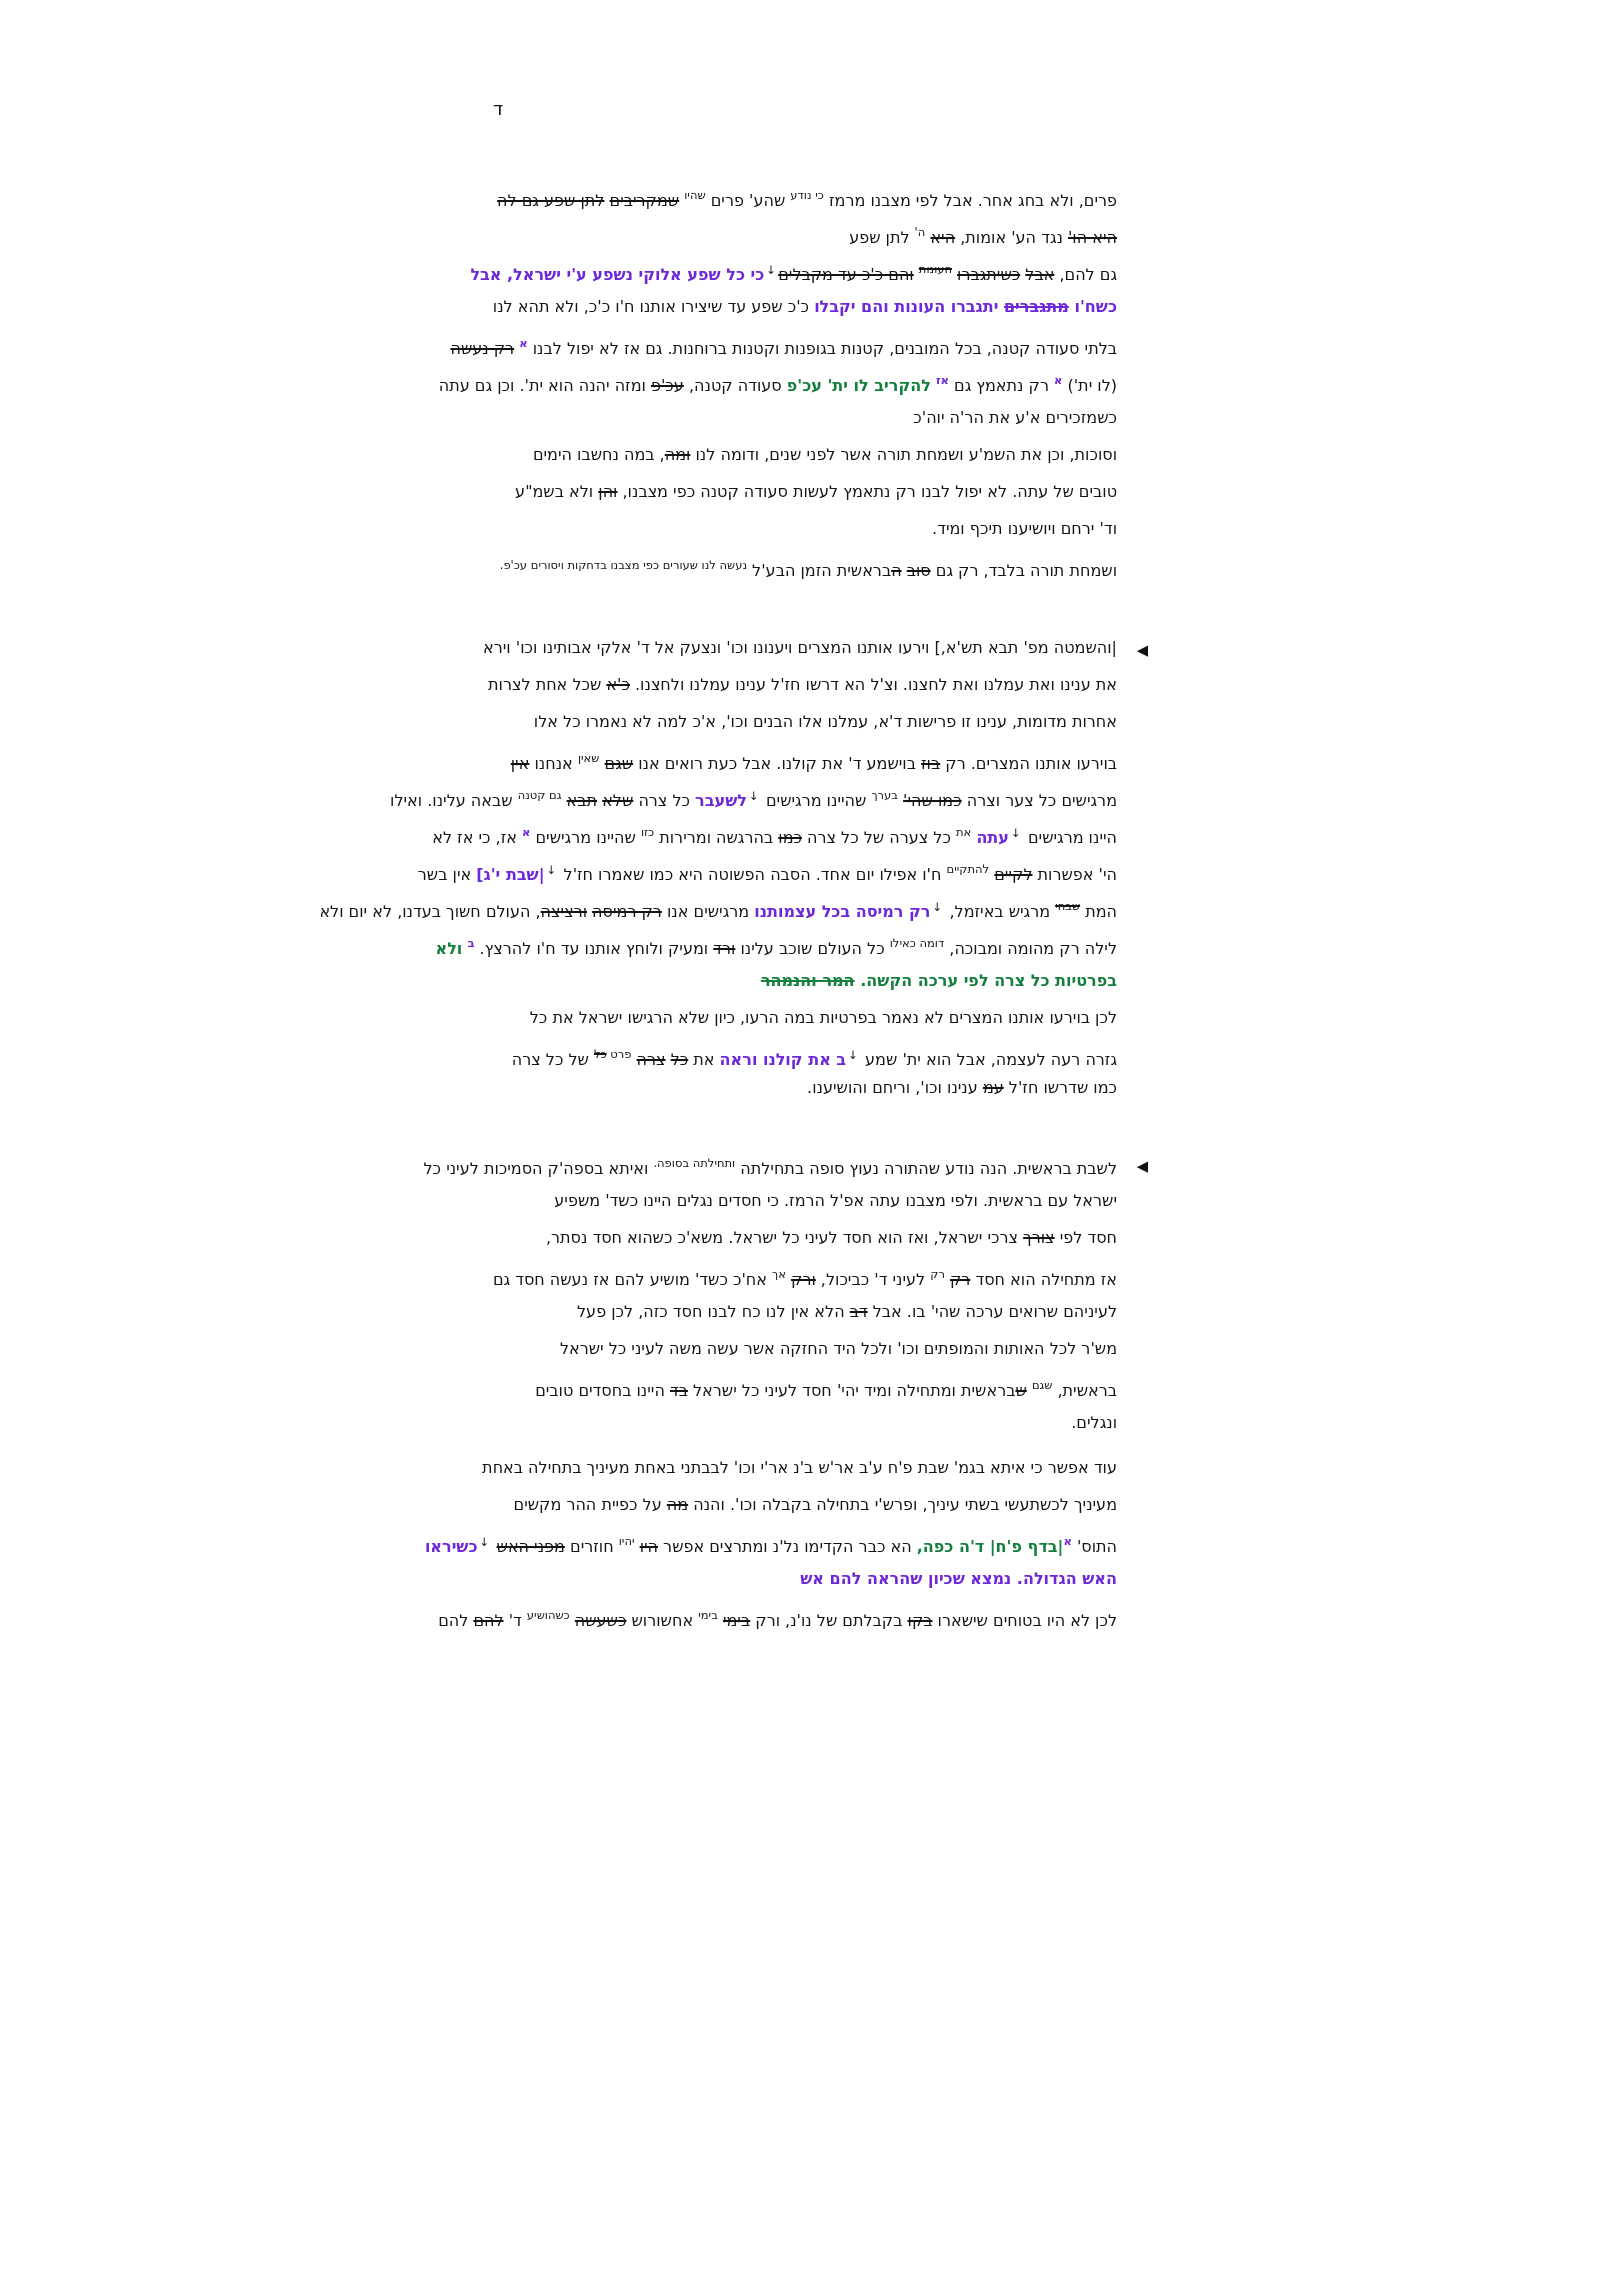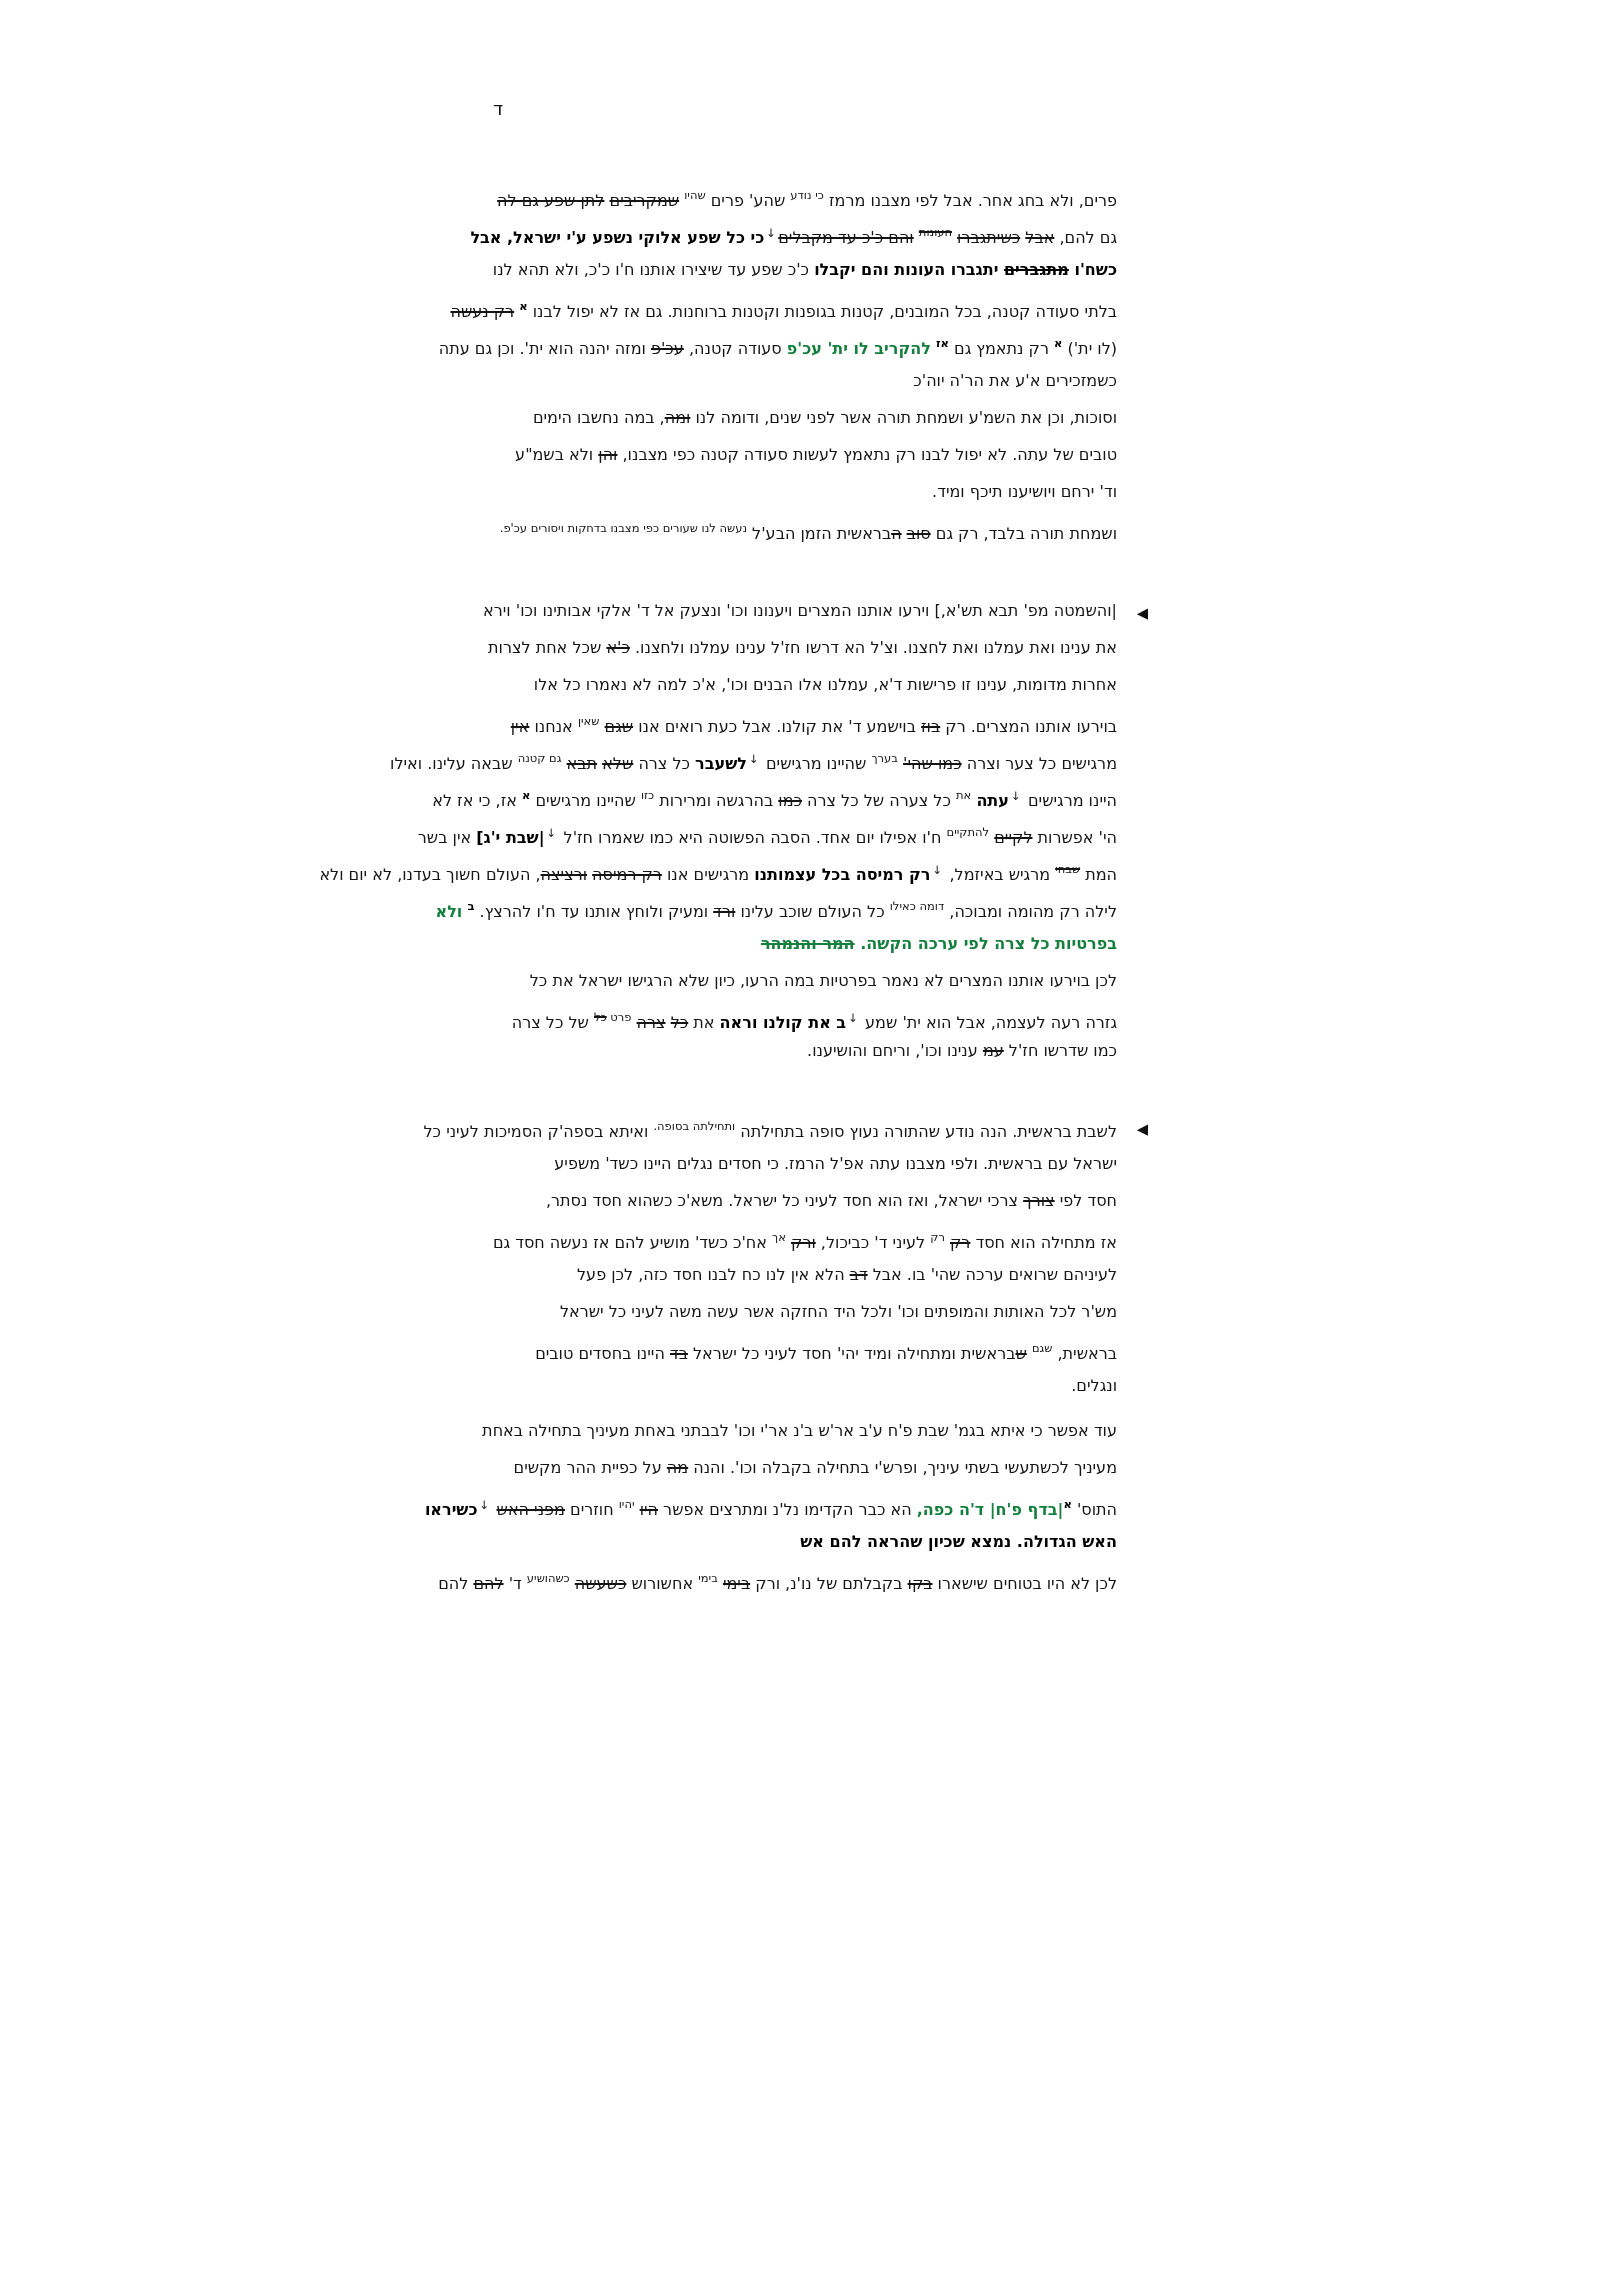--- a/index.html
+++ b/index.html
@@ -26,37 +26,38 @@
   .line{
     position:relative;
     line-height:37px;height:37px;
     white-space:nowrap;
     font-size:16px;
   }
   .line.small{font-size:16px;line-height:29px;height:33px;}
   .seg{}
   .strike{text-decoration:line-through;text-decoration-thickness:2px;}
   .sup{font-size:0.72em;vertical-align:6.9px;}
-  .red{color:#000000;font-weight:600;}
+  .red{color:#6d28d9;font-weight:600;}
   .blue{color:#15803d;font-weight:600;}
   .bold{font-weight:700;}
   .arrow{font-size:11.8px;vertical-align:5.9px;color:#222;font-weight:400;padding:0 2px;}
   .pmark{
     position:absolute;right:-31px;top:2px;
     font-size:14.7px;color:#111;font-weight:400;
   }
 </style>
 </head>
 <body>
 
 <div class="page">
   <div class="page-number">ד</div>
   <div class="text-block">
       <div class="para">
         <div class="line"><span class="seg">פרים, ולא בחג אחר. אבל לפי מצבנו מרמז </span><span class="seg sup">כי נודע</span><span class="seg"> שהע' פרים </span><span class="seg sup">שהיו</span><span class="seg"> </span><span class="seg strike">שמקריבים</span><span class="seg"> </span><span class="seg strike">לתן שפע גם לה</span></div>
+        <div class="line"><span class="seg strike">היא הו'</span><span class="seg"> נגד הע' אומות, </span><span class="seg strike">היא</span><span class="seg"> </span><span class="seg sup">ה'</span><span class="seg"> לתן שפע</span></div>
         <div class="line"><span class="seg">גם להם, </span><span class="seg strike">אבל</span><span class="seg"> </span><span class="seg strike">כשיתגברו</span><span class="seg"> </span><span class="seg strike sup">העונות</span><span class="seg"> </span><span class="seg strike">והם כ'כ עד מקבלים</span><span class="seg arrow">↓</span><span class="seg red">כי כל שפע אלוקי נשפע ע'י ישראל, אבל</span></div>
         <div class="line"><span class="seg red">כשח'ו </span><span class="seg strike red">מתגברים</span><span class="seg red"> יתגברו העונות והם יקבלו</span><span class="seg"> כ'כ שפע עד שיצירו אותנו ח'ו כ'כ, ולא תהא לנו</span></div>
         <div class="line"><span class="seg">בלתי סעודה קטנה, בכל המובנים, קטנות בגופנות וקטנות ברוחנות. גם אז לא יפול לבנו </span><span class="seg sup red">א</span><span class="seg"> </span><span class="seg strike">רק נעשה</span></div>
         <div class="line"><span class="seg">(לו ית') </span><span class="seg sup red">א</span><span class="seg"> רק נתאמץ גם </span><span class="seg sup red">אז</span><span class="seg"> </span><span class="seg blue">להקריב לו ית' עכ'פ</span><span class="seg"> סעודה קטנה, </span><span class="seg strike">עכ'פ</span><span class="seg"> ומזה יהנה הוא ית'. וכן גם עתה</span></div>
         <div class="line"><span class="seg">כשמזכירים א'ע את הר'ה יוה'כ</span></div>
         <div class="line"><span class="seg">וסוכות, וכן את השמ'ע ושמחת תורה אשר לפני שנים, ודומה לנו </span><span class="seg strike">ומה</span><span class="seg">, במה נחשבו הימים</span></div>
         <div class="line"><span class="seg">טובים של עתה. לא יפול לבנו רק נתאמץ לעשות סעודה קטנה כפי מצבנו, </span><span class="seg strike">והן</span><span class="seg"> ולא בשמ"ע</span></div>
         <div class="line"><span class="seg">וד' ירחם ויושיענו תיכף ומיד.</span></div>
         <div class="line"><span class="seg">ושמחת תורה בלבד, רק גם </span><span class="seg strike">סוב</span><span class="seg"> </span><span class="seg strike">ה</span><span class="seg">בראשית הזמן הבע'ל </span><span class="seg sup">נעשה לנו שעורים כפי מצבנו בדחקות ויסורים עכ'פ.</span></div>
       </div>

